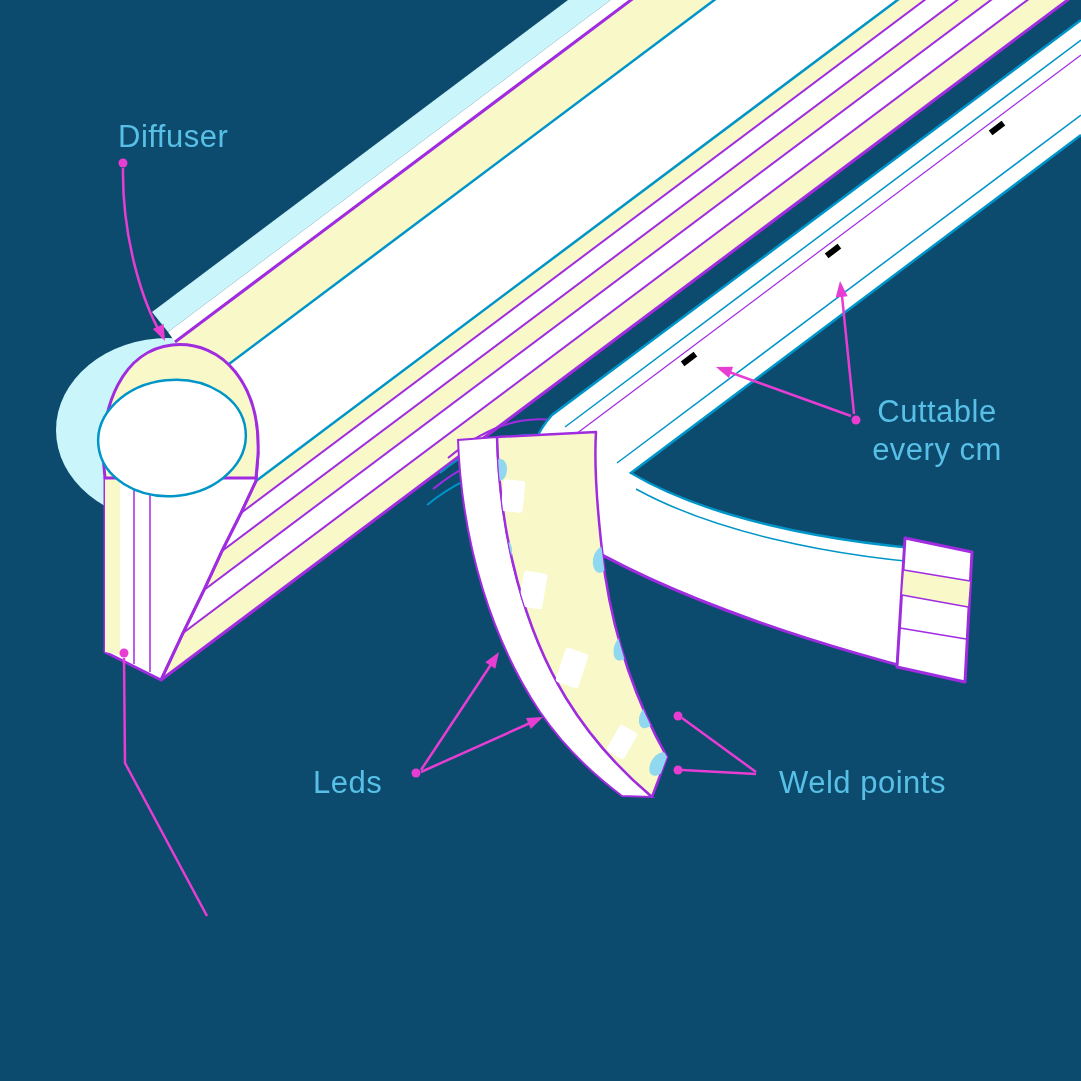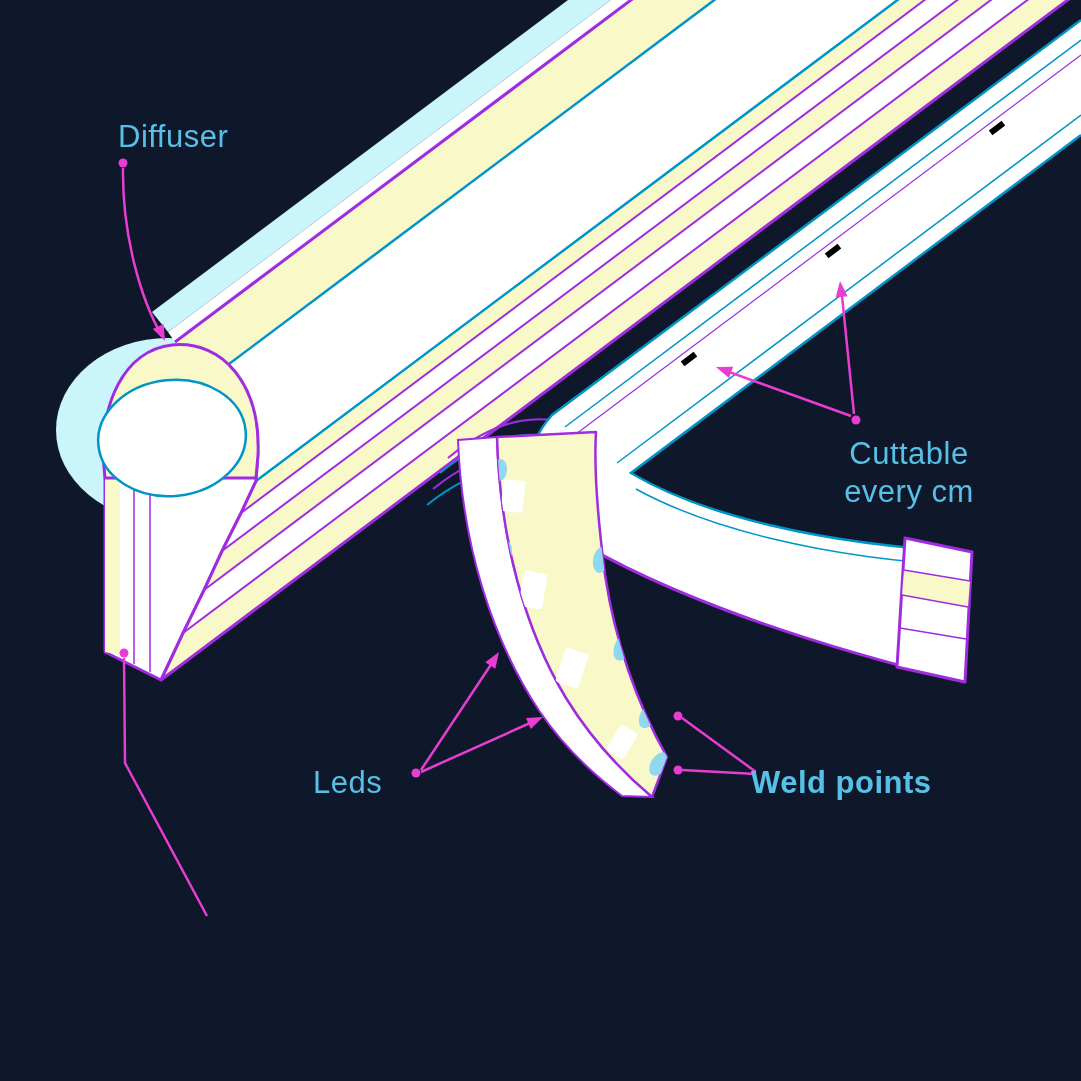--- a/index.html
+++ b/index.html
@@ -1,17 +1,17 @@
 <!DOCTYPE html>
 <html><head>
 <meta charset="utf-8">
 <style>
   html,body{margin:0;padding:0;background:#000;}
   .stage{
-    position:relative;width:1081px;height:1081px;background:#0f172a;
+    position:relative;width:1081px;height:1081px;background:#0c4a6e;
     overflow:hidden;font-family:"Liberation Sans",sans-serif;
   }
   .stage svg{position:absolute;left:0;top:0;}
   .label{
     position:absolute;color:#58c0e6;font-size:31px;letter-spacing:.5px;
     line-height:38px;white-space:pre-line;
   }
   .label.center{text-align:center;}
 </style>
 </head>
@@ -143,18 +143,18 @@
       <circle cx="856" cy="420" r="4.5" stroke="none"></circle>
       <path d="M854,414 L841,286" fill="none"></path>
       <path d="M0,0 L-16,6 L-16,-6 Z" transform="translate(840,281) rotate(-96)" stroke="none"></path>
       <path d="M851,416 L721,369" fill="none"></path>
       <path d="M0,0 L-16,6 L-16,-6 Z" transform="translate(716,367) rotate(-160)" stroke="none"></path>
     </g>
   </g>
 </svg>
 
 <div class="label" style="left:118px;top:118px;">Diffuser</div>
-<div class="label center" style="left:824px;top:393px;width:170px;margin-top:42px;">Cuttable
+<div class="label center" style="left:852px;top:393px;width:170px;">Cuttable
 every cm</div>
 <div class="label" style="left:313px;top:764px;">Leds</div>
-<div class="label" style="left:751px;top:764px;font-weight:bold;">Weld points</div>
+<div class="label" style="left:779px;top:764px;">Weld points</div>
 
 </div>
 
 </body></html>

